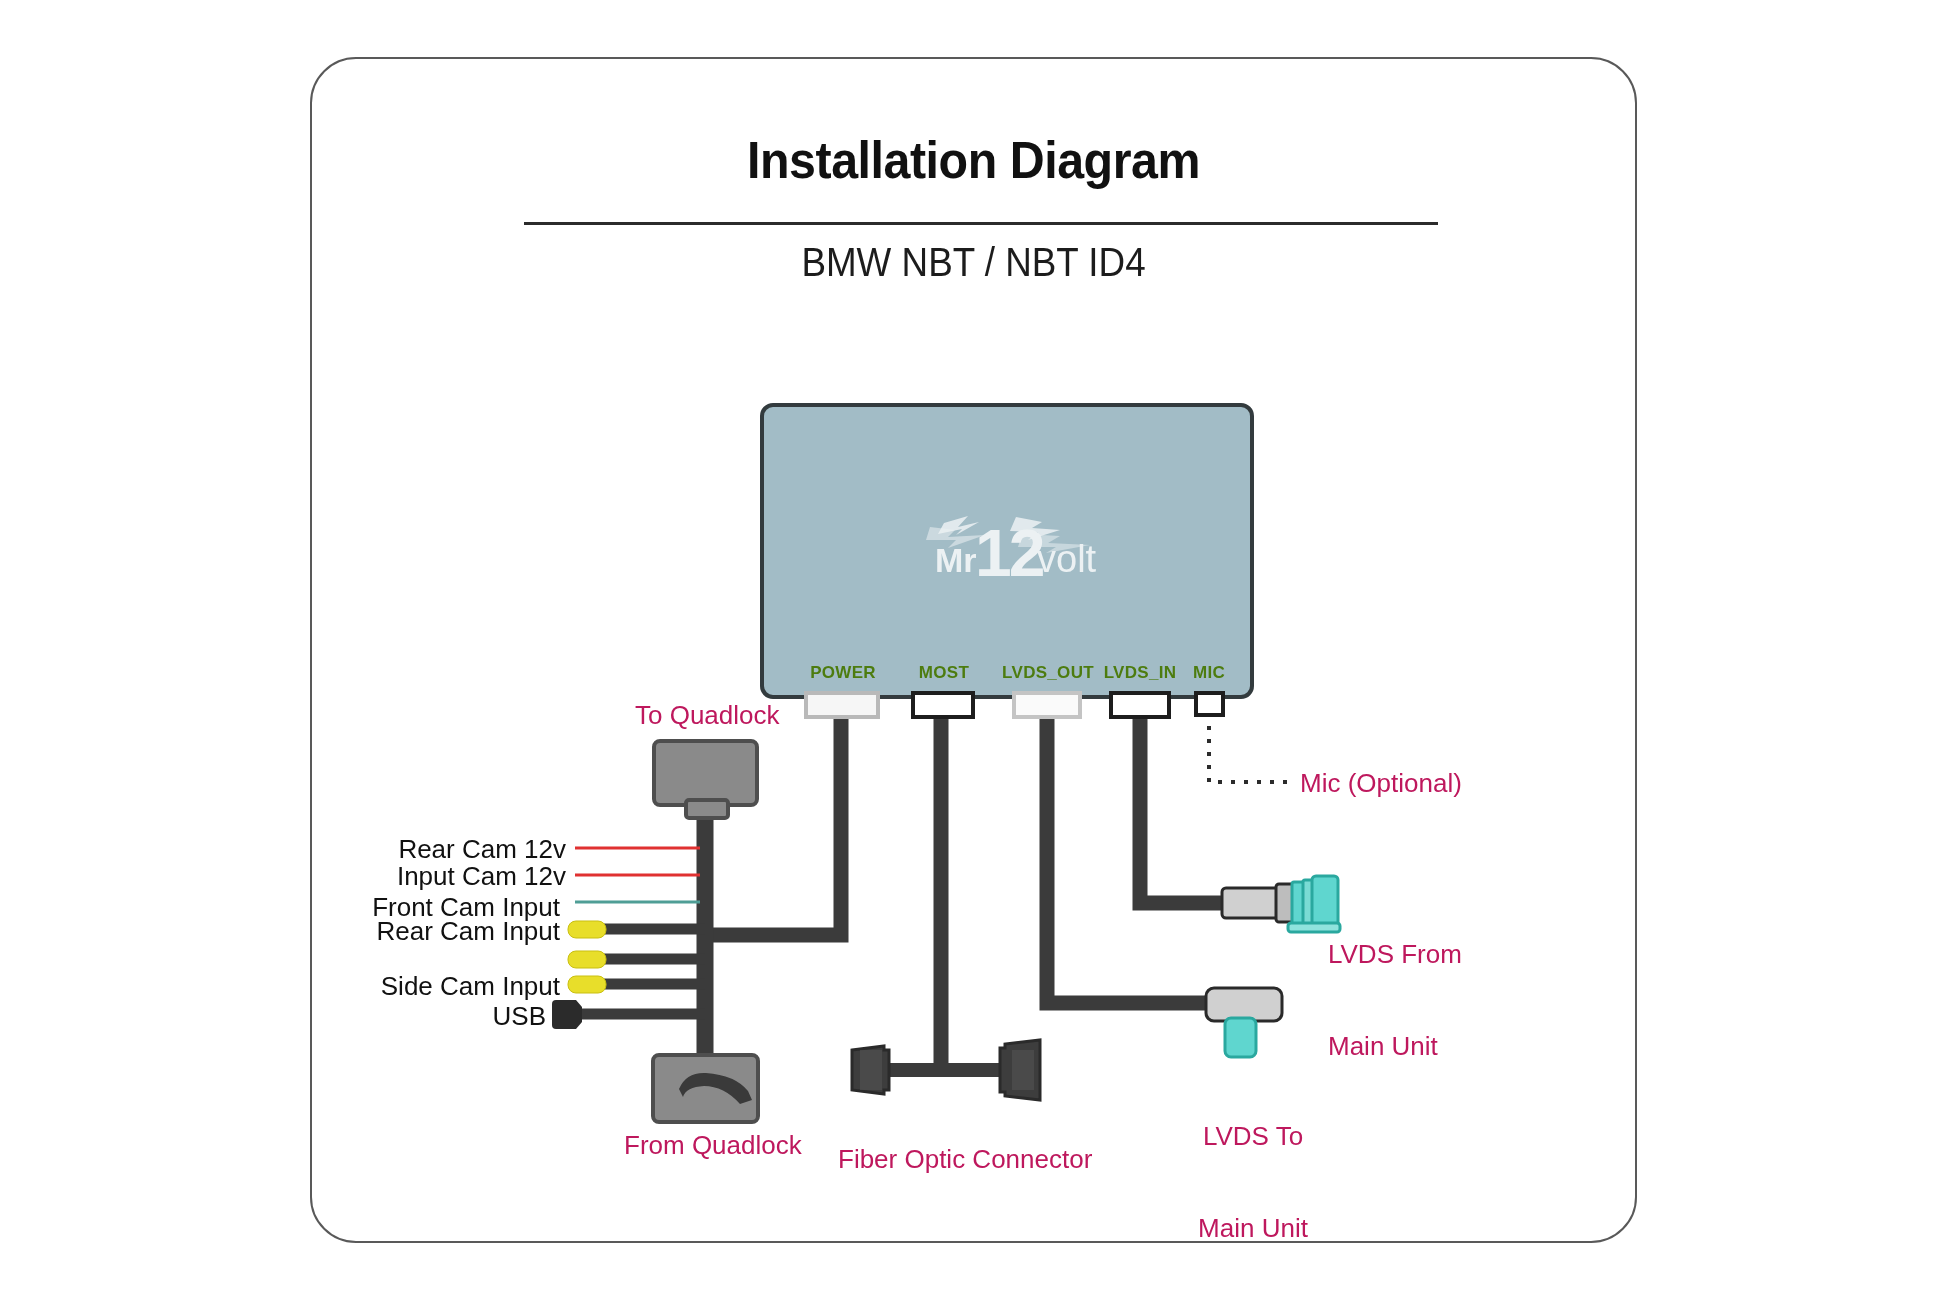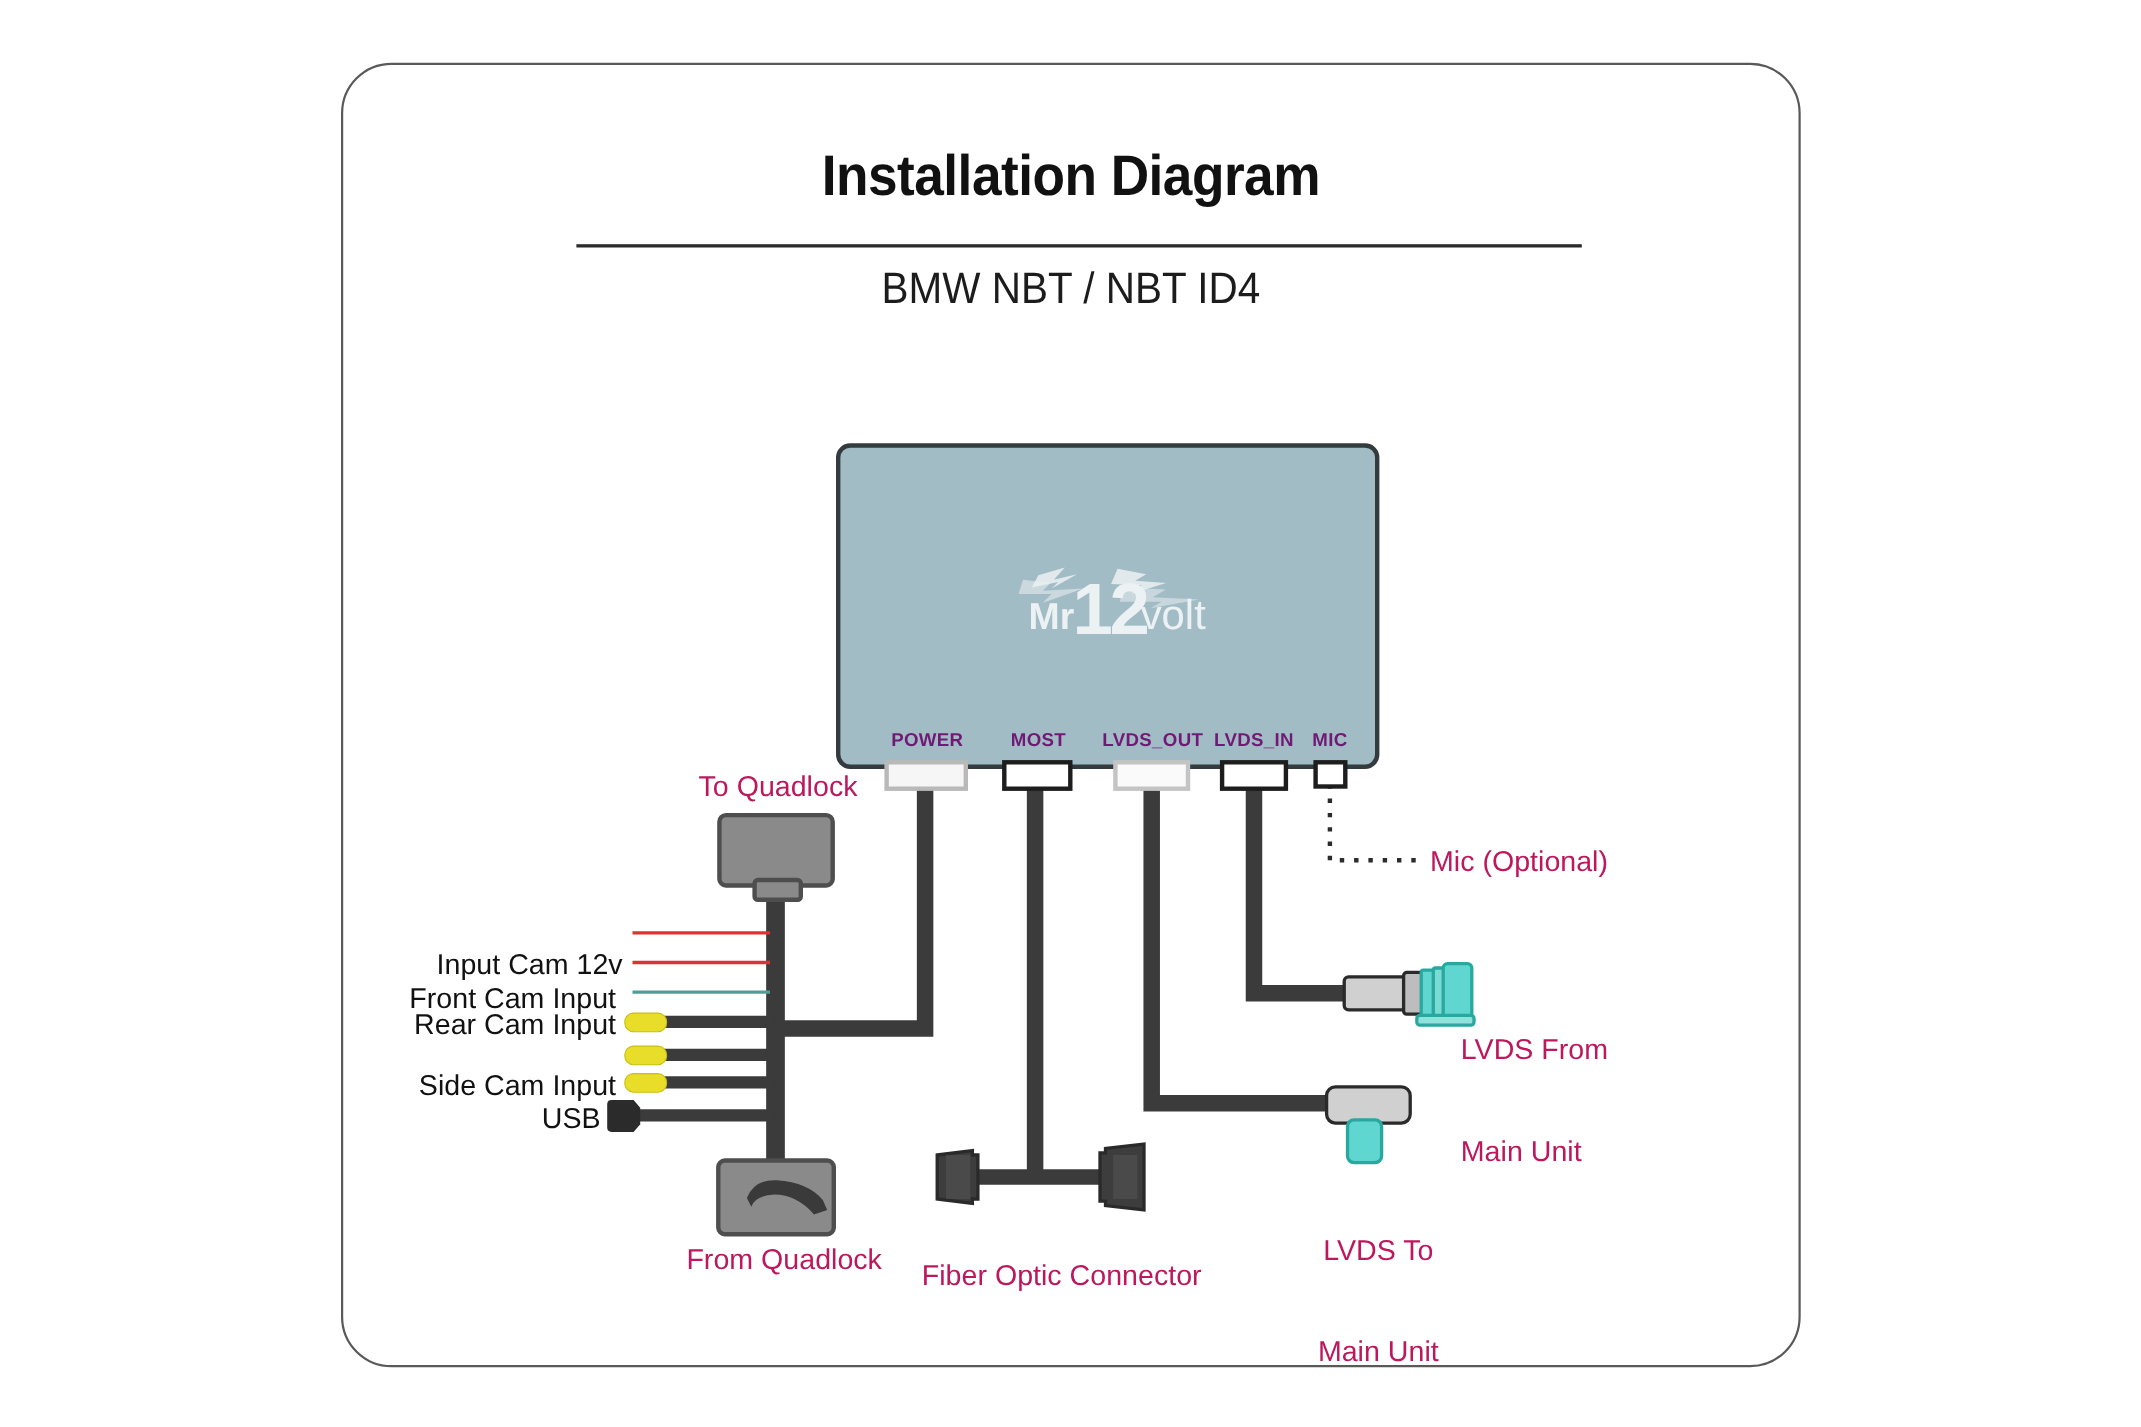--- a/index.html
+++ b/index.html
@@ -78,21 +78,21 @@
   .dlabel {
     position: absolute;
     font-family: "Liberation Sans", sans-serif;
     color: #be185d;
     white-space: pre;
     line-height: 1.18;
   }
   .portlabel {
     position: absolute;
     font-family: "Liberation Sans", sans-serif;
-    color: #701a75;
+    color: #4d7c0f;
     font-weight: bold;
     font-size: 17px;
     letter-spacing: 0.3px;
     white-space: pre;
     text-align: center;
   }
   .wlabel {
     position: absolute;
     font-size: 26px;
     color: #111111;
@@ -217,20 +217,21 @@
     </g>
 
   </svg>
 
   <div class="portlabel" style="left:793px; top:663px; width:100px;">POWER</div>
   <div class="portlabel" style="left:900px; top:663px; width:88px;">MOST</div>
   <div class="portlabel" style="left:992px; top:663px; width:112px;">LVDS_OUT</div>
   <div class="portlabel" style="left:1092px; top:663px; width:96px;">LVDS_IN</div>
   <div class="portlabel" style="left:1178px; top:663px; width:62px;">MIC</div>
 
+  <div class="wlabel" style="left:170px; top:834px; width:396px;">Rear Cam 12v</div>
   <div class="wlabel" style="left:170px; top:861px; width:396px;">Input Cam 12v</div>
   <div class="wlabel" style="left:170px; top:916px; width:390px;">Rear Cam Input</div>
   <div class="wlabel" style="left:170px; top:892px; width:390px;">Front Cam Input</div>
   <div class="wlabel" style="left:170px; top:1001px; width:376px;">USB</div>
   <div class="wlabel" style="left:170px; top:971px; width:390px;">Side Cam Input</div>
 
   <div class="dlabel" style="left:635px; top:700px; font-size:26px;">To Quadlock</div>
   <div class="dlabel" style="left:624px; top:1130px; font-size:26px;">From Quadlock</div>
   <div class="dlabel" style="left:838px; top:1144px; font-size:26px;">Fiber Optic Connector</div>
   <div class="dlabel" style="left:1300px; top:768px; font-size:26px;">Mic (Optional)</div>

